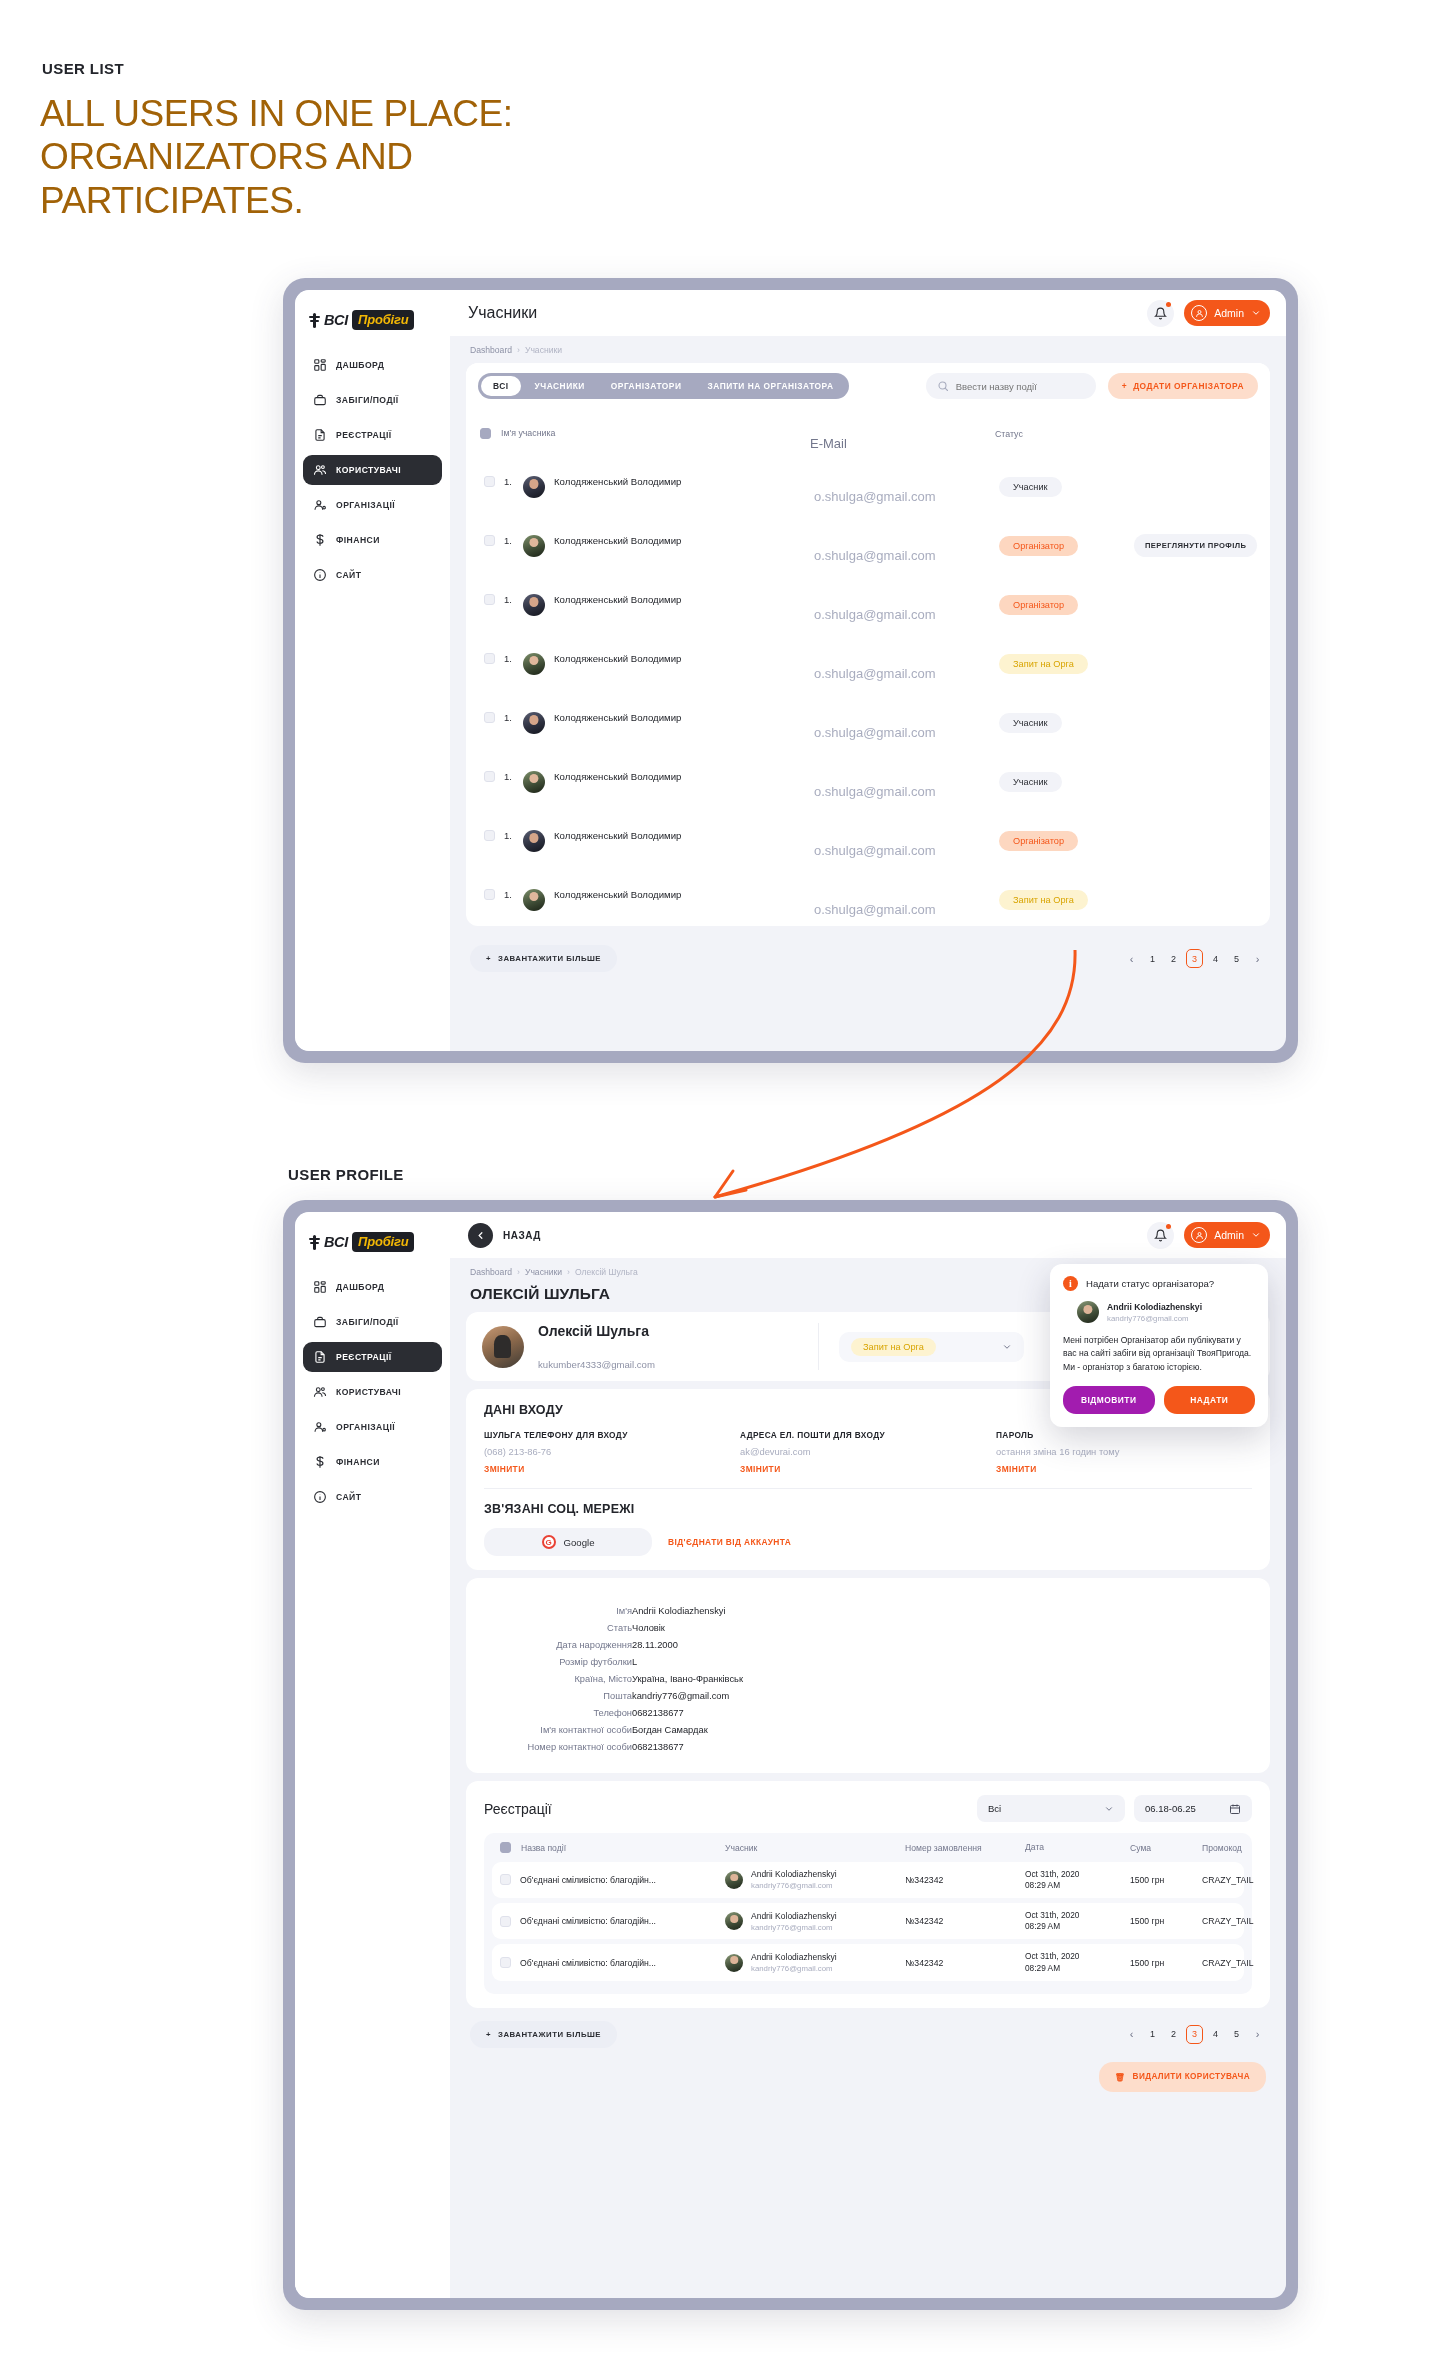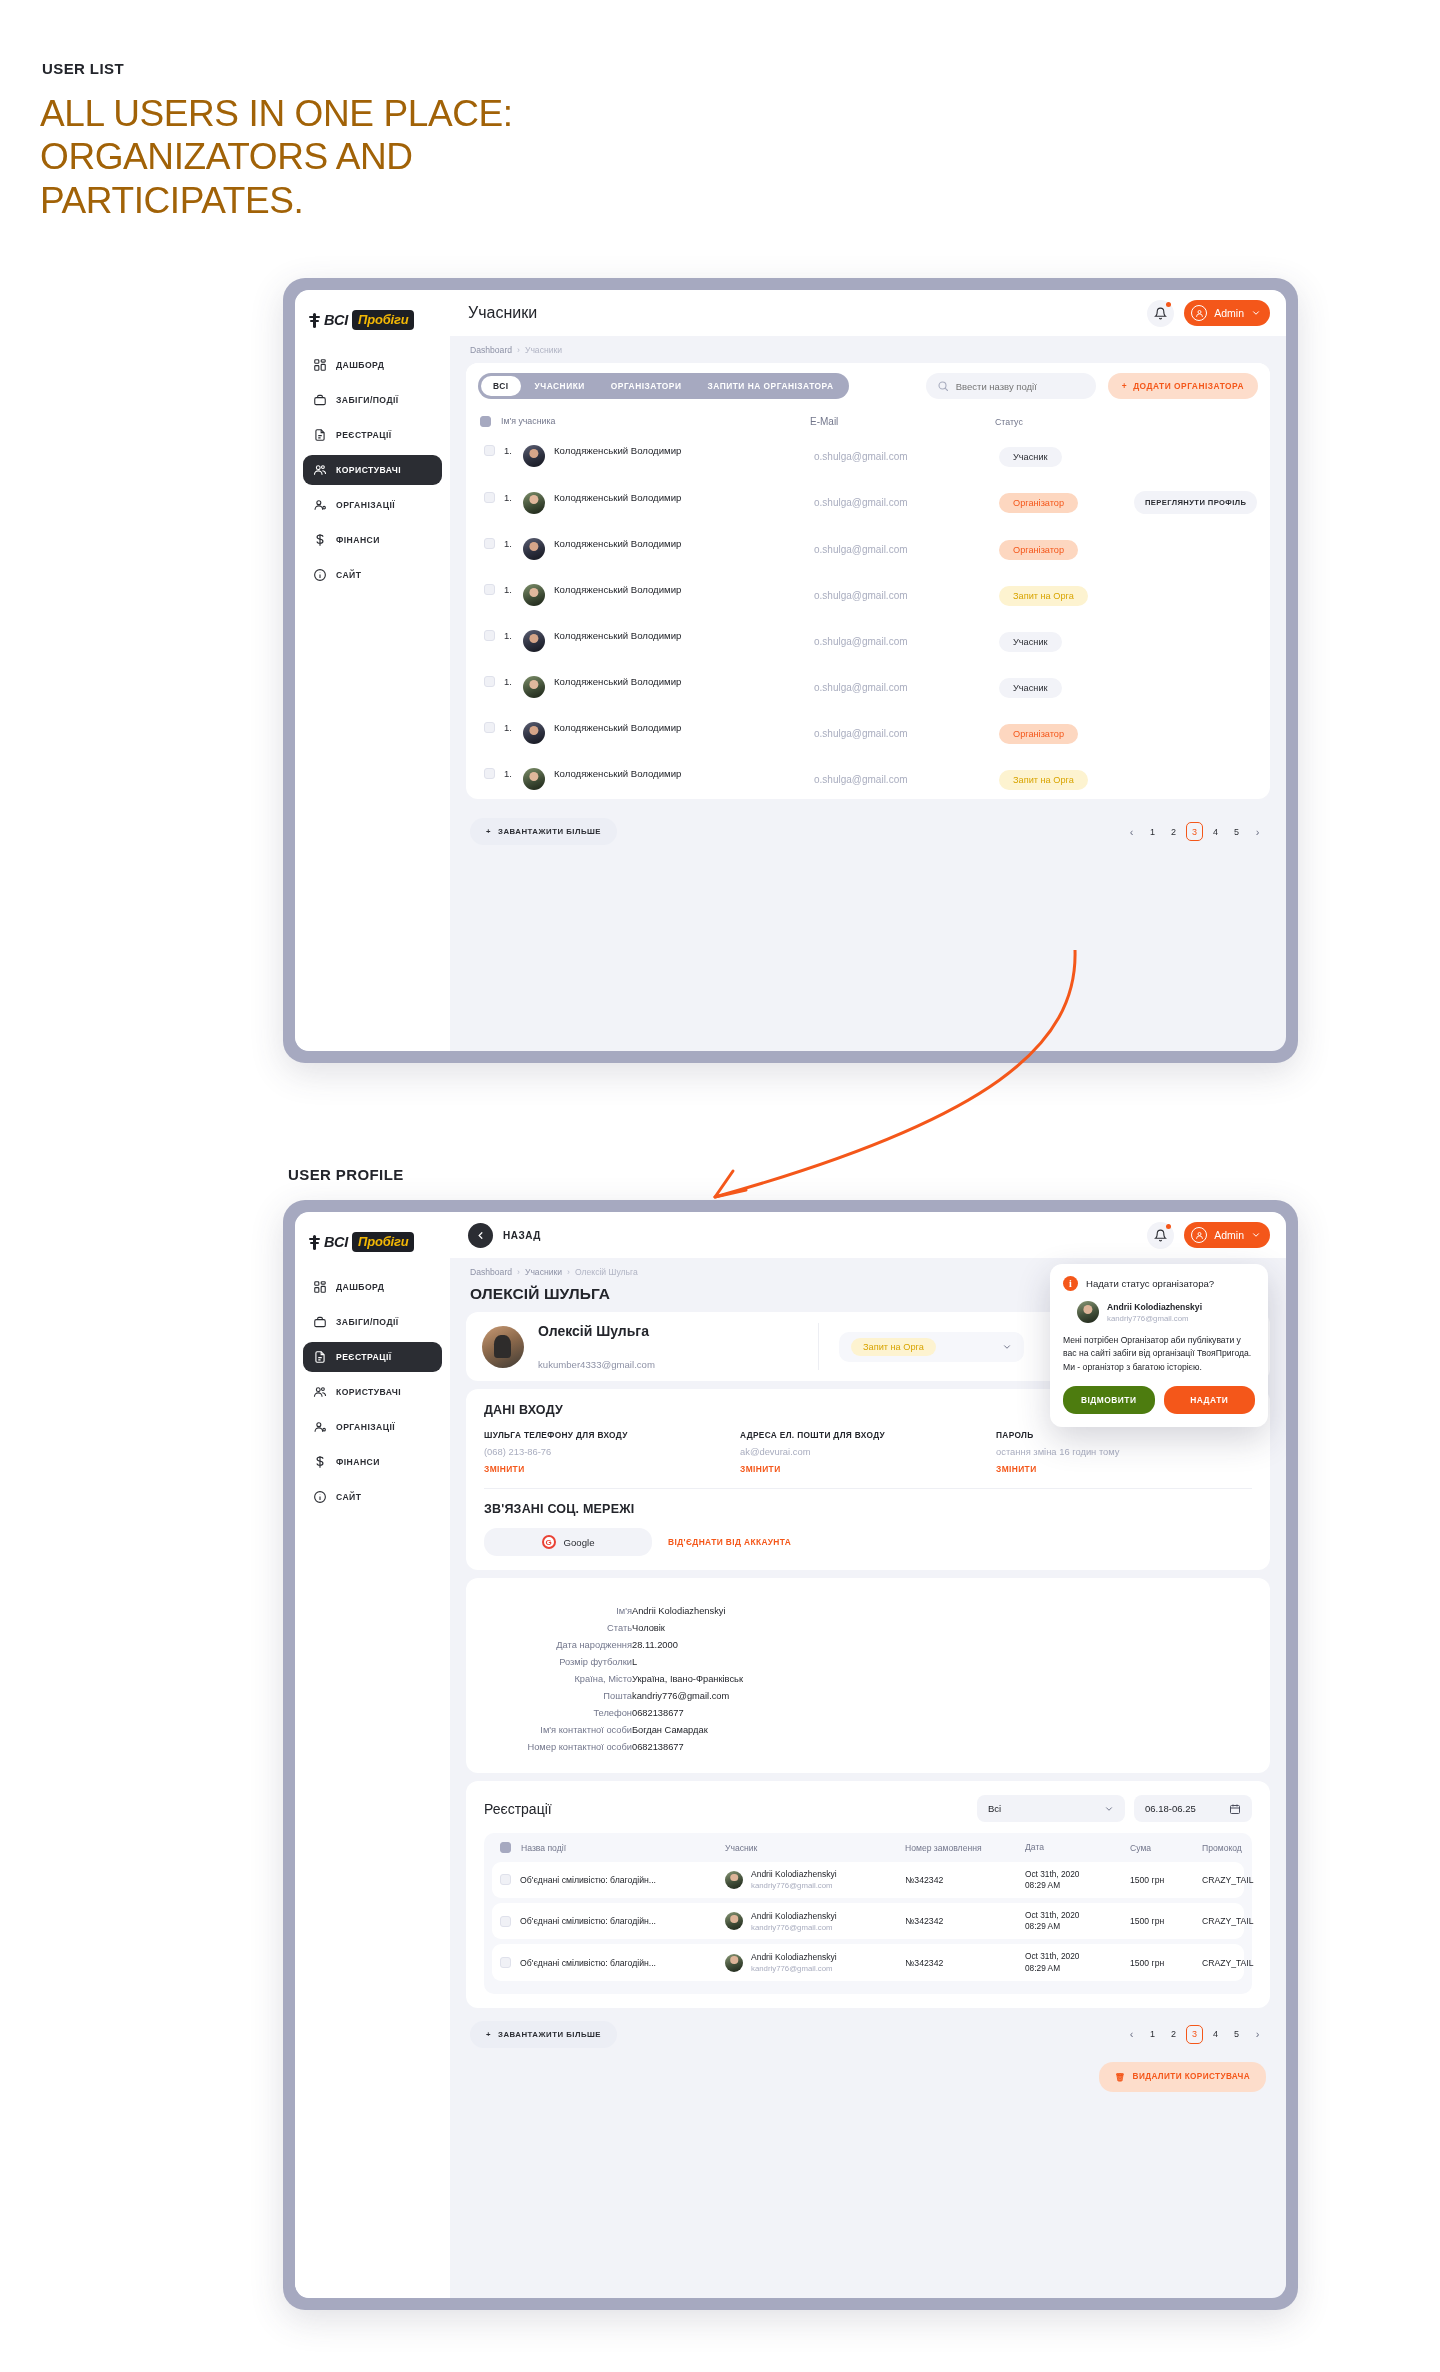--- a/index.html
+++ b/index.html
@@ -199,21 +199,21 @@
     position: relative; overflow: hidden;
   }
   .avatar::after {
     content:''; position:absolute; left:50%; top:18%; width:42%; height:42%;
     transform: translateX(-50%); border-radius:50%;
     background: #d5a589;
   }
   .avatar.green { background: linear-gradient(160deg,#7d8f6a 0%,#3d4a34 60%,#1b2216 100%); }
   .avatar.green::after { background:#e0b79c; top:16%; }
   .uname { font-size: 9.6px; color: #23252b; white-space: nowrap; }
-  .col-mail { flex: 0 0 185px; font-size: 10px; color: #a9adbf; }
+  .col-mail { flex: 0 0 185px; font-size: 13px; color: #a9adbf; margin-top: 20px; }
   .col-status { flex: 0 0 135px; }
   .pill {
     display: inline-block; font-size: 9.2px; padding: 5px 14px; border-radius: 12px;
   }
   .pill.uchasnyk { background: #f2f3f8; color: #2b2d33; }
   .pill.organizator { background: #fdd7c0; color: #f4571a; }
   .pill.zapyt { background: #fdf3d0; color: #d8a400; }
   .btn-ghost {
     background: #f2f3f8; color: #2b2d33; border: none; font-family: inherit;
     font-size: 7.6px; font-weight: 700; letter-spacing: .4px;
@@ -374,21 +374,21 @@
   .pop-av::after{ content:''; position:absolute; left:50%; top:16%; width:42%; height:42%;
     transform:translateX(-50%); border-radius:50%; background:#ddb498; }
   .pop-nm { font-size: 8.6px; font-weight:700; color:#23252b; }
   .pop-em { font-size: 7.8px; color:#a9adbf; margin-top:2px; }
   .pop-text { font-size: 8.6px; line-height: 1.55; color:#23252b; margin-top: 11px; }
   .pop-actions { display:flex; gap: 9px; margin-top: 12px; }
   .pop-btn {
     flex:1; border:none; font-family:inherit; font-size: 8.4px; font-weight:700;
     letter-spacing:.5px; padding: 9px 0; border-radius: 13px; cursor:pointer;
   }
-  .pop-btn.reject { background:#4d7c0f; color:#fff; }
+  .pop-btn.reject { background:#a21caf; color:#fff; }
   .pop-btn.accept { background:#f4571a; color:#fff; }
 
   
   .arrow-svg { position: absolute; left: 660px; top: 950px; z-index: 30; }
 </style>
 </head>
 <body>
 
 <div class="kicker">USER LIST</div>
 <div class="headline">ALL USERS IN ONE PLACE: ORGANIZATORS AND PARTICIPATES.</div>

